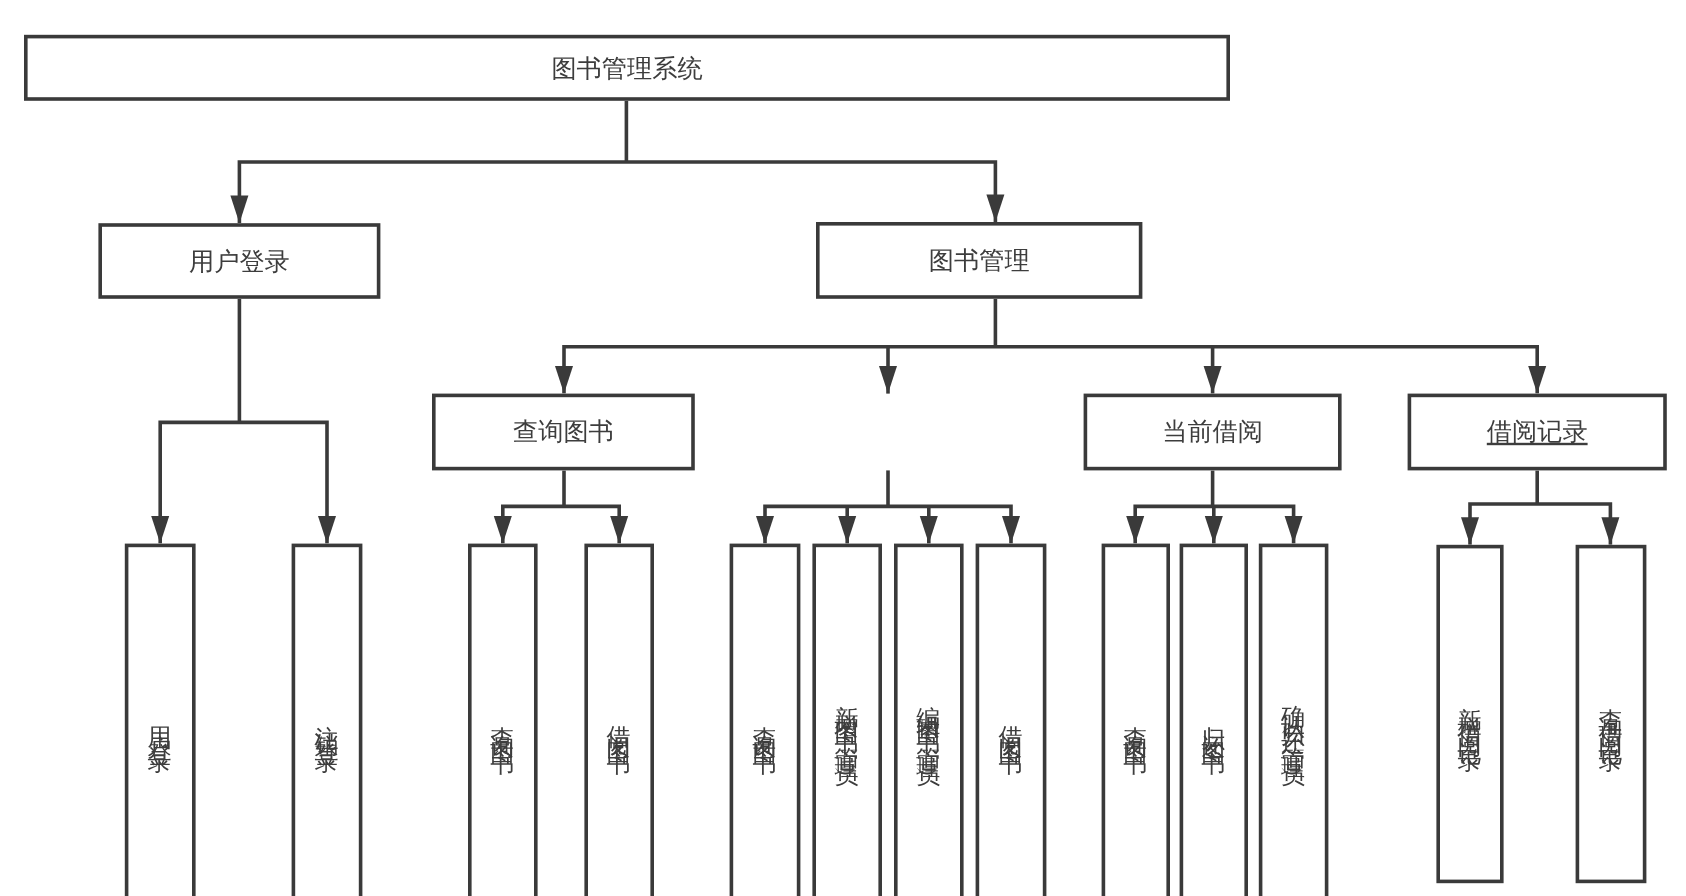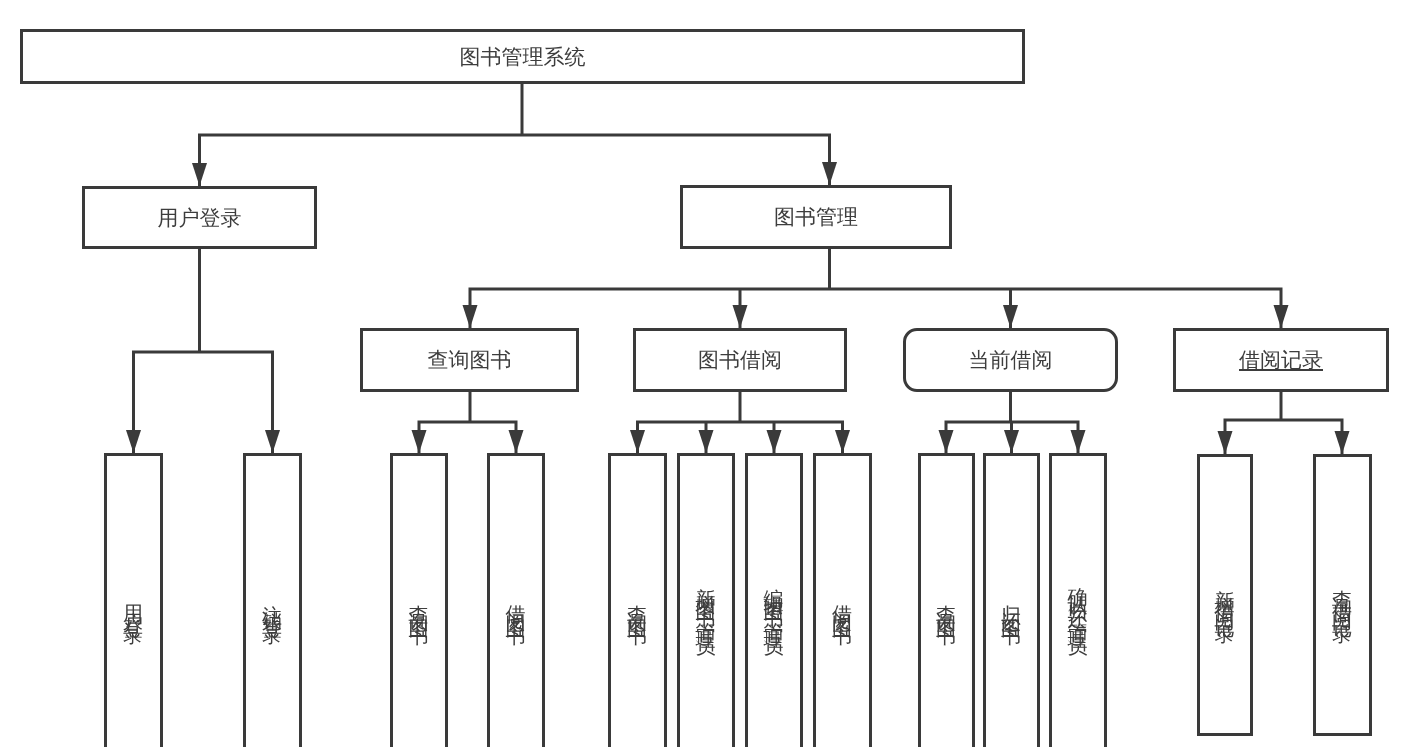--- a/index.html
+++ b/index.html
@@ -140,24 +140,21 @@
   <div class="node" style="left:82px;top:170px;width:235px;height:63px;">
     <span>用户登录</span>
   </div>
   <div class="node" style="left:680px;top:169px;width:272px;height:64px;">
     <span>图书管理</span>
   </div>
 
   <div class="node" style="left:360px;top:312px;width:219px;height:64px;">
     <span>查询图书</span>
   </div>
-  <div class="node" style="left:633px;top:312px;width:214px;height:64px;">
-    <span>图书借阅</span>
-  </div>
-  <div class="node" style="left:903px;top:312px;width:215px;height:64px;border-radius:14px;">
+  <div class="node" style="left:903px;top:312px;width:215px;height:64px;">
     <span>当前借阅</span>
   </div>
   <div class="node" style="left:1173px;top:312px;width:216px;height:64px;text-decoration:underline;">
     <span>借阅记录</span>
   </div>
 
   <div class="vnode" style="left:104px;top:437px;width:59px;height:300px;">
     <span class="vlabel">用户登录</span>
   </div>
   <div class="vnode" style="left:243px;top:437px;width:59px;height:300px;">

